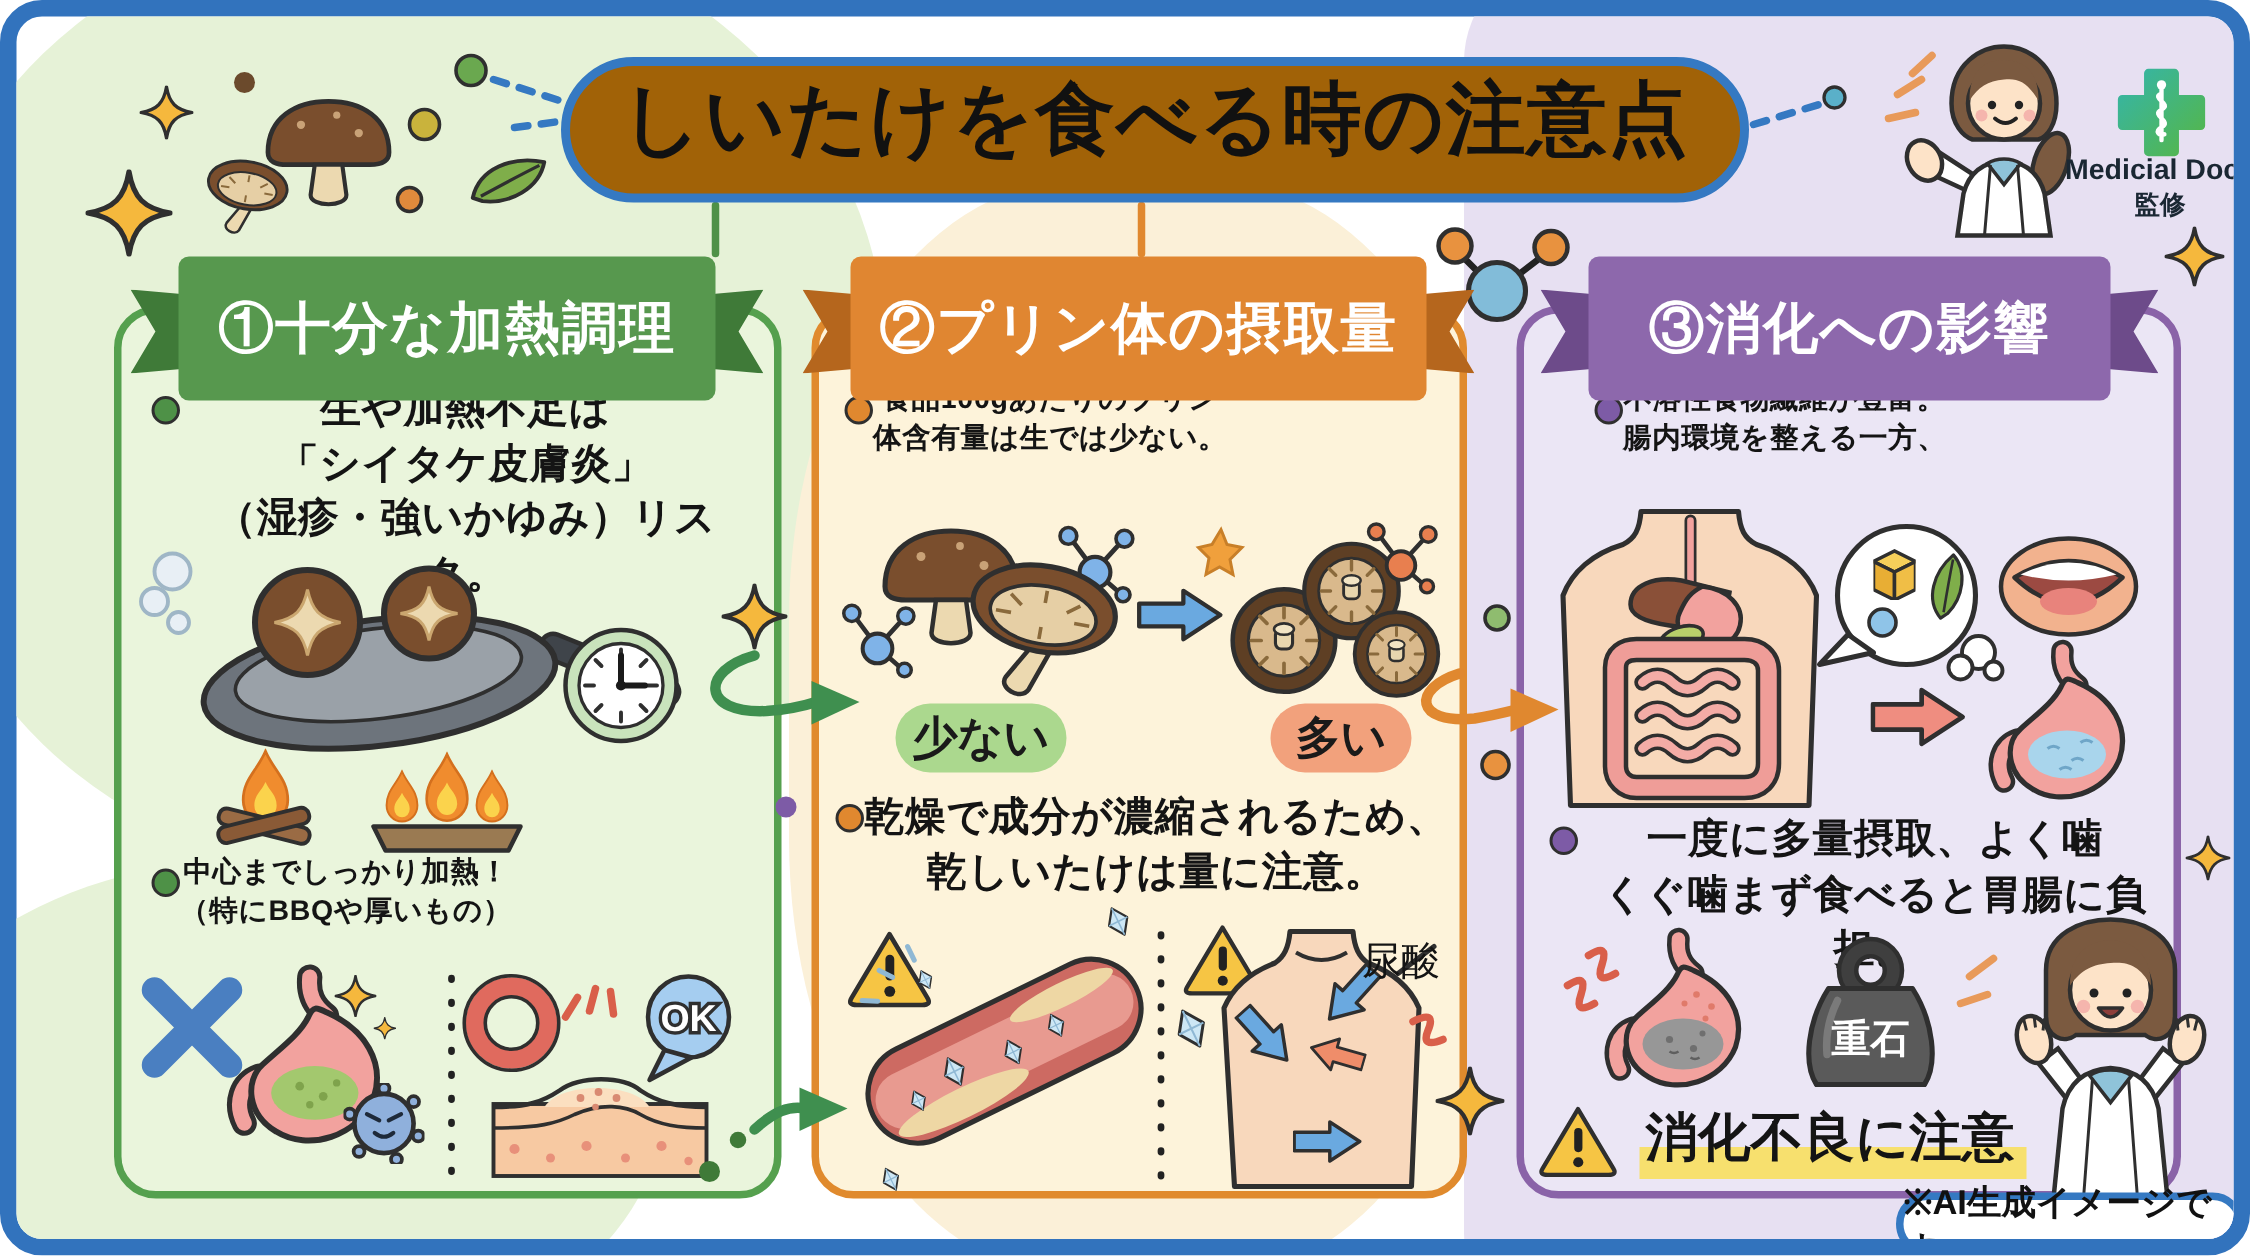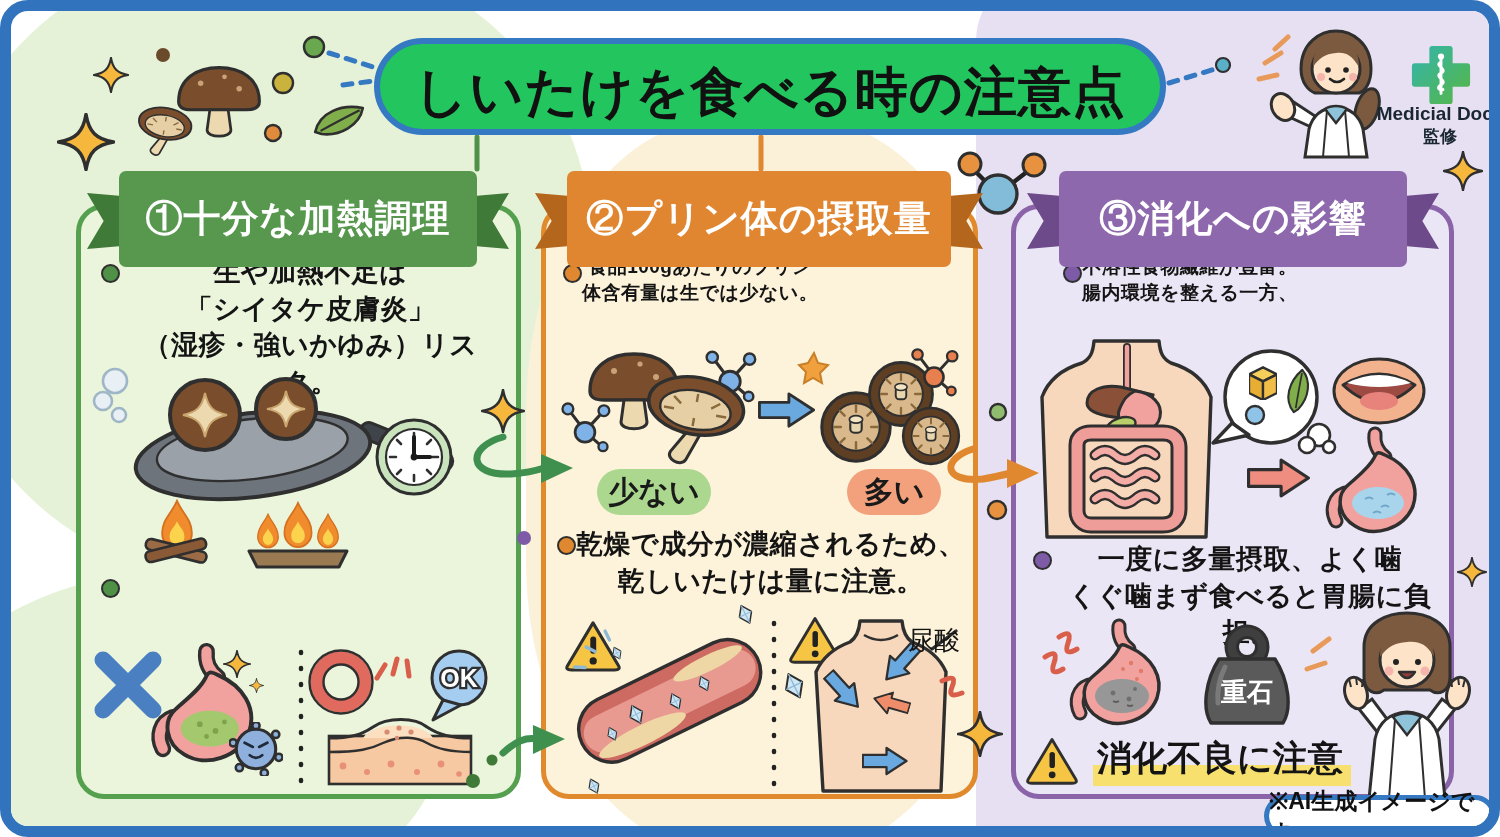--- a/index.html
+++ b/index.html
@@ -4,22 +4,22 @@
 <style>
   html,body{margin:0;padding:0;background:#fff;}
   .canvas{position:relative;width:1500px;height:837px;box-sizing:border-box;
     border:11px solid #3273bd;border-radius:28px;overflow:hidden;background:#fff;
     font-family:"Liberation Sans",sans-serif;}
   .blob{position:absolute;z-index:0;}
   .blob-green{left:-70px;top:-60px;width:650px;height:630px;background:#e6f2d7;border-radius:46%;}
   .blob-green2{left:-90px;top:560px;width:520px;height:340px;background:#e6f2d7;border-radius:50%;}
   .blob-cream{left:515px;top:110px;width:475px;height:730px;background:#fbf0d8;border-radius:40%;}
   .blob-purple{left:965px;top:-40px;width:580px;height:920px;background:#e7e0f2;border-radius:70px;}
-  .title-pill{position:absolute;left:363px;top:27px;width:792px;height:97px;background:#22c55e;
-    border:6px solid #3579c2;border-radius:52px;z-index:7;display:flex;align-items:flex-end;justify-content:center;
+  .title-pill{position:absolute;left:363px;top:27px;width:792px;height:97px;background:#a16207;
+    border:6px solid #3579c2;border-radius:52px;z-index:7;display:flex;align-items:flex-start;justify-content:center;
     box-sizing:border-box;}
   .title-pill span{font-size:53px;font-weight:900;color:#111;letter-spacing:1px;}
   .card{position:absolute;top:193px;height:595px;border-radius:28px;box-sizing:border-box;z-index:1;}
   .card-1{left:65px;width:445px;background:#eaf5dc;border:5px solid #55a04e;}
   .card-2{left:530px;width:437px;background:#fdf3da;border:5px solid #e08a2d;}
   .card-3{left:1000px;width:443px;background:#ebe6f5;border:5px solid #8a63a8;}
   .ribbon{position:absolute;top:160px;height:62px;z-index:5;}
   .ribbon b{position:relative;display:block;height:100%;background:var(--rb);border-radius:7px;
     color:#fff;font-size:37px;font-weight:800;text-align:center;line-height:62px;z-index:2;
     padding:17px 16px;letter-spacing:1px;white-space:nowrap;}
@@ -257,20 +257,22 @@
   <svg class="art" style="left:363px;top:406px" width="80" height="80" viewBox="0 0 80 80">
     <circle cx="40" cy="40" r="37" fill="#c9e3bc" stroke="#2f2f2f" stroke-width="3"></circle>
     <circle cx="40" cy="40" r="28" fill="#fff" stroke="#2f2f2f" stroke-width="2.2"></circle>
     <path d="M40 16 V22 M64 40 H58 M40 64 V58 M16 40 H22 M57 23 L53 27 M57 57 L53 53 M23 57 L27 53 M23 23 L27 27" stroke="#2f2f2f" stroke-width="2.6" stroke-linecap="round"></path>
     <path d="M40 40 V20 M40 40 H56" stroke="#1a1a1a" stroke-width="4" stroke-linecap="round"></path>
     <circle cx="40" cy="40" r="3.4" fill="#1a1a1a"></circle>
   </svg>
 
   <div class="bullet" style="left:90px;top:558px;width:400px">
     <span class="bdot" style="background:#4e9147"></span>
+    <div class="btxt">中心までしっかり加熱！
+（特にBBQや厚いもの）</div>
   </div>
 
   <svg class="art" style="left:78px;top:633px" width="420" height="152" viewBox="0 0 420 152">
     <path d="M14 16 L64 66 M64 16 L14 66" stroke="#4a7fc1" stroke-width="17" stroke-linecap="round"></path>
     <g transform="translate(66,4) scale(1.12)">
       <use href="#stomach-base"></use>
       <ellipse cx="49" cy="72" rx="26" ry="16" fill="#a3c86e"></ellipse>
       <circle cx="40" cy="68" r="2.6" fill="#7fa34c"></circle>
         <circle cx="54" cy="74" r="2.6" fill="#7fa34c"></circle>
       <circle cx="62" cy="66" r="2.2" fill="#7fa34c"></circle>

